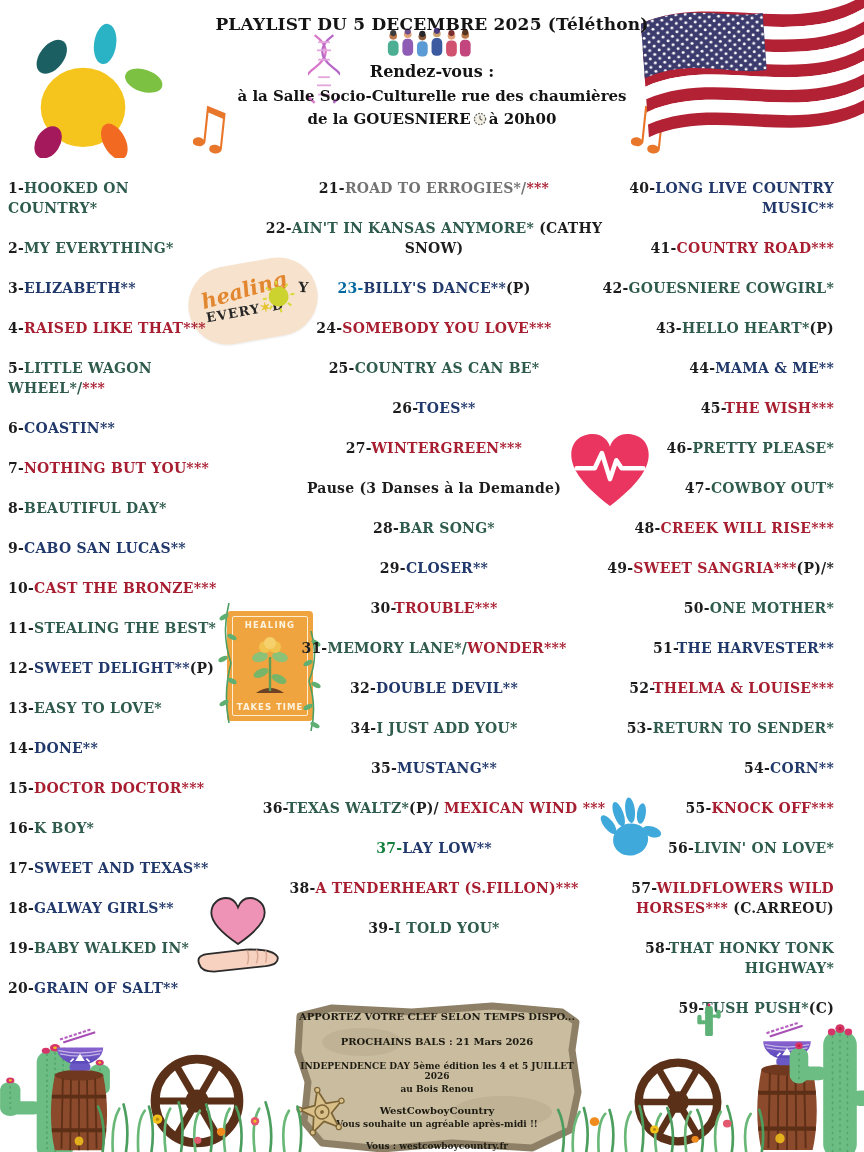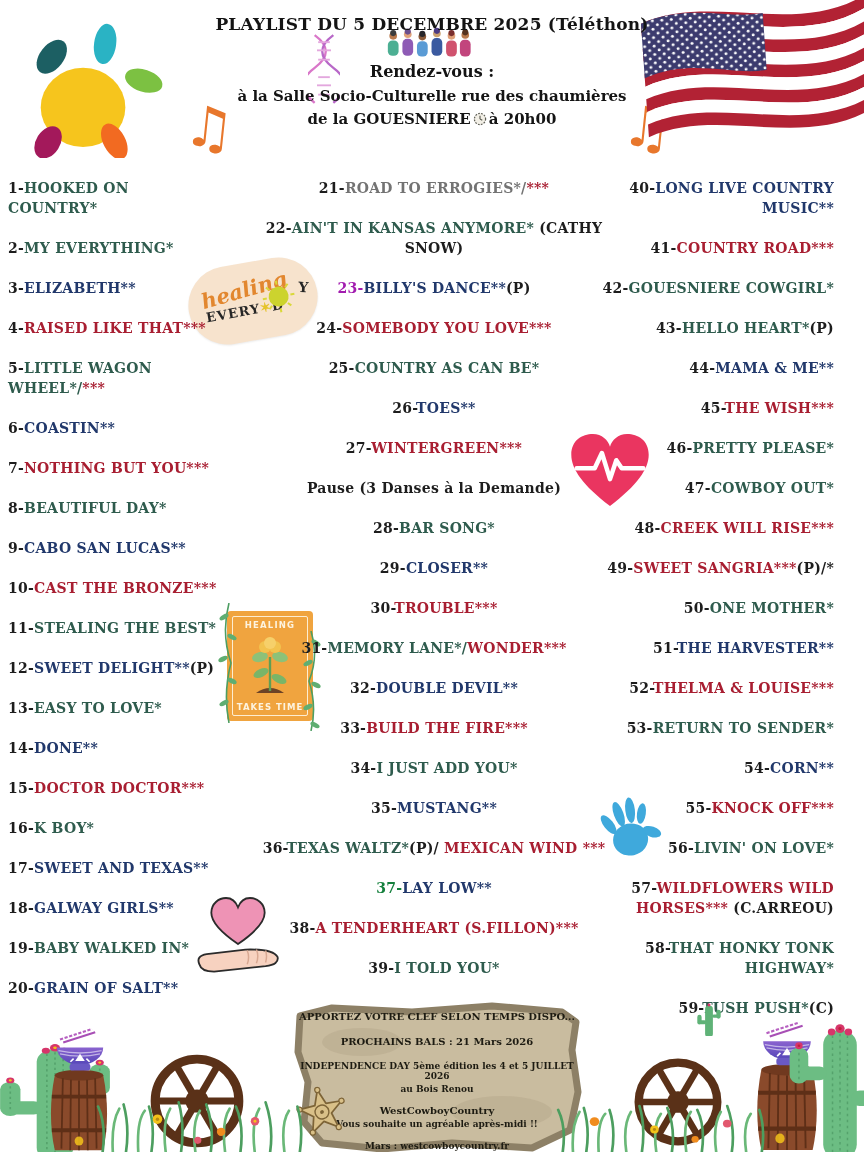--- a/index.html
+++ b/index.html
@@ -245,32 +245,31 @@
       <div class="song"><span style="color: rgb(29, 29, 29);">16-</span><span style="color: rgb(46, 91, 77);">K BOY*</span></div>
       <div class="song"><span style="color: rgb(29, 29, 29);">17-</span><span style="color: rgb(33, 56, 107);">SWEET AND TEXAS**</span></div>
       <div class="song"><span style="color: rgb(29, 29, 29);">18-</span><span style="color: rgb(33, 56, 107);">GALWAY GIRLS**</span></div>
       <div class="song"><span style="color: rgb(29, 29, 29);">19-</span><span style="color: rgb(46, 91, 77);">BABY WALKED IN*</span></div>
       <div class="song"><span style="color: rgb(29, 29, 29);">20-</span><span style="color: rgb(33, 56, 107);">GRAIN OF SALT**</span></div>
     </div>
   <div class="col col-mid">
       <div class="song"><span style="color: rgb(29, 29, 29);">21-</span><span style="color: #737373;">ROAD TO ERROGIES*/</span><span style="color: rgb(168, 30, 49);">***</span></div>
       <div class="song"><span style="color: rgb(29, 29, 29);">22-</span><span style="color: rgb(46, 91, 77);">AIN'T IN KANSAS ANYMORE*</span><span style="color: rgb(29, 29, 29);"> (CATHY
 SNOW)</span></div>
-      <div class="song"><span style="color: #a21caf;">23-</span><span style="color: rgb(33, 56, 107);">BILLY'S DANCE**</span><span style="color: rgb(29, 29, 29);">(P)</span></div>
+      <div class="song"><span style="color: #0369a1;">23-</span><span style="color: rgb(33, 56, 107);">BILLY'S DANCE**</span><span style="color: rgb(29, 29, 29);">(P)</span></div>
       <div class="song"><span style="color: rgb(29, 29, 29);">24-</span><span style="color: rgb(168, 30, 49);">SOMEBODY YOU LOVE***</span></div>
       <div class="song"><span style="color: rgb(29, 29, 29);">25-</span><span style="color: rgb(46, 91, 77);">COUNTRY AS CAN BE*</span></div>
       <div class="song"><span style="color: rgb(29, 29, 29);">26-</span><span style="color: rgb(33, 56, 107);">TOES**</span></div>
       <div class="song"><span style="color: rgb(29, 29, 29);">27-</span><span style="color: rgb(168, 30, 49);">WINTERGREEN***</span></div>
       <div class="song"><span style="color: rgb(29, 29, 29);">Pause (3 Danses à la Demande)</span></div>
       <div class="song"><span style="color: rgb(29, 29, 29);">28-</span><span style="color: rgb(46, 91, 77);">BAR SONG*</span></div>
       <div class="song"><span style="color: rgb(29, 29, 29);">29-</span><span style="color: rgb(33, 56, 107);">CLOSER**</span></div>
       <div class="song"><span style="color: rgb(29, 29, 29);">30-</span><span style="color: rgb(168, 30, 49);">TROUBLE***</span></div>
       <div class="song"><span style="color: rgb(29, 29, 29);">31-</span><span style="color: rgb(46, 91, 77);">MEMORY LANE*/</span><span style="color: rgb(168, 30, 49);">WONDER***</span></div>
       <div class="song"><span style="color: rgb(29, 29, 29);">32-</span><span style="color: rgb(33, 56, 107);">DOUBLE DEVIL**</span></div>
-      <div class="song"><span style="color: rgb(29, 29, 29);">33-</span><span style="color: rgb(168, 30, 49);">BUILD THE FIRE***</span></div>
       <div class="song"><span style="color: rgb(29, 29, 29);">34-</span><span style="color: rgb(46, 91, 77);">I JUST ADD YOU*</span></div>
       <div class="song"><span style="color: rgb(29, 29, 29);">35-</span><span style="color: rgb(33, 56, 107);">MUSTANG**</span></div>
       <div class="song"><span style="color: rgb(29, 29, 29);">36-</span><span style="color: rgb(46, 91, 77);">TEXAS WALTZ*</span><span style="color: rgb(29, 29, 29);">(P)/ </span><span style="color: rgb(168, 30, 49);">MEXICAN WIND ***</span></div>
       <div class="song"><span style="color: #15803d;">37-</span><span style="color: rgb(33, 56, 107);">LAY LOW**</span></div>
       <div class="song"><span style="color: rgb(29, 29, 29);">38-</span><span style="color: rgb(168, 30, 49);">A TENDERHEART (S.FILLON)***</span></div>
       <div class="song"><span style="color: rgb(29, 29, 29);">39-</span><span style="color: rgb(46, 91, 77);">I TOLD YOU*</span></div>
     </div>
   <div class="col col-right">
       <div class="song"><span style="color: rgb(29, 29, 29);">40-</span><span style="color: rgb(33, 56, 107);">LONG LIVE COUNTRY MUSIC**</span></div>
       <div class="song"><span style="color: rgb(29, 29, 29);">41-</span><span style="color: rgb(168, 30, 49);">COUNTRY ROAD***</span></div>
@@ -498,21 +497,21 @@
       <ellipse cx="70" cy="40" rx="40" ry="14" fill="rgba(120,105,80,.12)"></ellipse>
       <ellipse cx="210" cy="110" rx="50" ry="16" fill="rgba(120,105,80,.12)"></ellipse>
     </svg>
     <div class="fbox-lines">
         <div class="fb-line fb-line-1">APPORTEZ VOTRE CLEF SELON TEMPS DISPO...</div>
         <div class="fb-line fb-line-2">PROCHAINS BALS : 21 Mars 2026</div>
         <div class="fb-line fb-line-3">INDEPENDENCE DAY 5ème édition les 4 et 5 JUILLET 2026</div>
         <div class="fb-line fb-line-4">au Bois Renou</div>
         <div class="fb-line fb-line-5">WestCowboyCountry</div>
         <div class="fb-line fb-line-6">Vous souhaite un agréable après-midi !!</div>
-        <div class="fb-line fb-line-7">Mars : westcowboycountry.fr</div>
+        <div class="fb-line fb-line-7">Vous : westcowboycountry.fr</div>
       </div>
     <svg class="z3" style="position:absolute;left:4px;top:84px;transform:rotate(-12deg);" width="52" height="52" viewBox="0 0 60 60">
       <polygon points="30,4 36.5,21.1 54.7,22 40.5,33.4 45.3,51 30,41 14.7,51 19.5,33.4 5.3,22 23.5,21.1" fill="#d9c088" stroke="#7d6437" stroke-width="2" stroke-linejoin="round"></polygon>
       <g fill="#d9c088" stroke="#7d6437" stroke-width="1.4">
           <circle cx="30" cy="4" r="3"></circle>
           <circle cx="54.7" cy="22" r="3"></circle>
           <circle cx="45.3" cy="51" r="3"></circle>
           <circle cx="14.7" cy="51" r="3"></circle>
           <circle cx="5.3" cy="22" r="3"></circle>
         </g>

